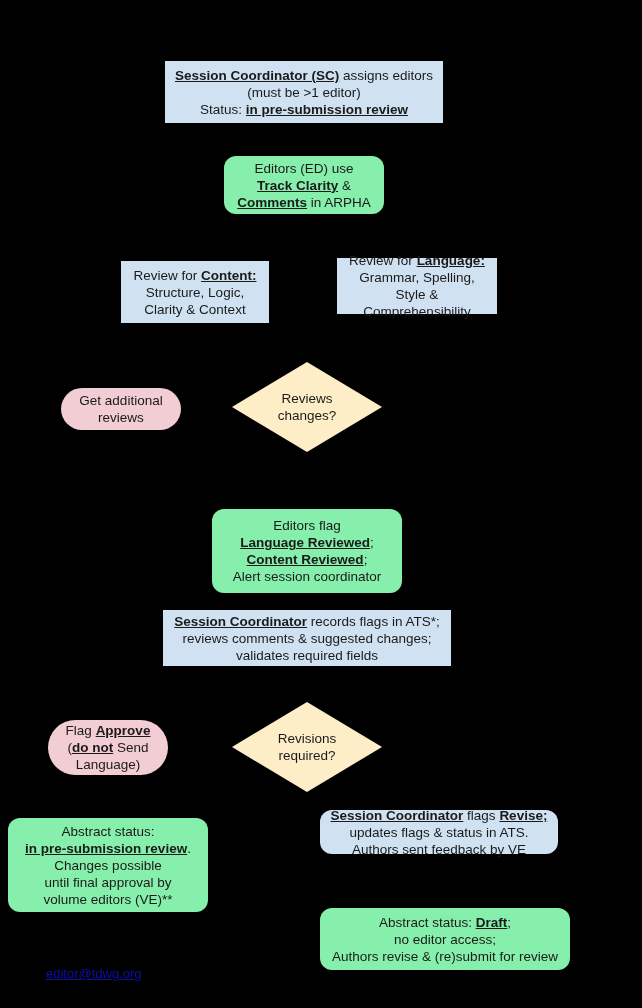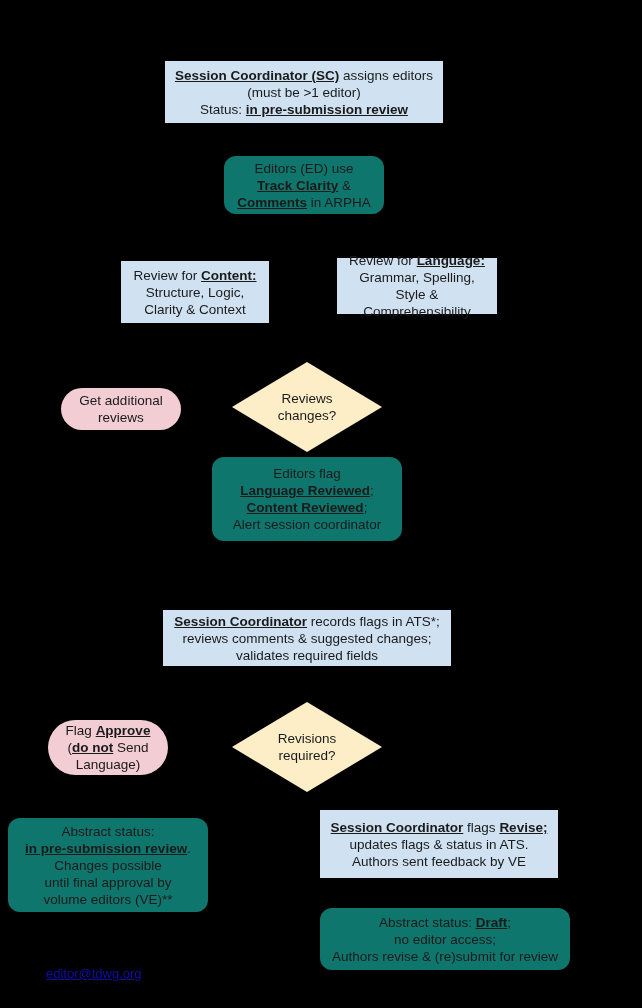--- a/index.html
+++ b/index.html
@@ -38,21 +38,21 @@
     padding: 0 6px;
     box-sizing: border-box;
   }
   
   .rect-blue {
     background: #d0e2f2;
     border-radius: 0;
     font-size: 13.5px;
   }
   .round-green {
-    background: #0f766e;
+    background: #86efac;
     border-radius: 12px;
     font-size: 13.5px;
   }
   .pill-pink {
     background: #f2cdd3;
     border-radius: 999px;
     font-size: 13.5px;
     align-items: center;
   }
   .diamond-wrap {
@@ -136,21 +136,21 @@
       <polygon points="75,0 150,45 75,90 0,45" fill="#fdeec8"></polygon>
     </svg>
     <div class="diamond-label">
       <span>
         <span>Reviews</span><br>
         <span>changes?</span>
       </span>
     </div>
   </div>
 
-  <div class="node round-green" style="left:212px; top:457px; width:190px; height:84px;">
+  <div class="node round-green" style="left:212px; top:509px; width:190px; height:84px;">
     <span class="txt">
       <span>Editors flag</span><br>
       <b>Language Reviewed</b><span>;</span><br>
       <b>Content Reviewed</b><span>;</span><br>
       <span>Alert session coordinator</span>
     </span>
   </div>
 
   <div class="node rect-blue" style="left:163px; top:610px; width:288px; height:56px;">
     <span class="txt">
@@ -183,21 +183,21 @@
   <div class="node round-green" style="left:8px; top:818px; width:200px; height:94px;">
     <span class="txt">
       <span>Abstract status:</span><br>
       <b>in pre-submission review</b><span>.</span><br>
       <span>Changes possible</span><br>
       <span>until final approval by</span><br>
       <span>volume editors (VE)**</span>
     </span>
   </div>
 
-  <div class="node rect-blue" style="left:320px; top:810px; width:238px; height:68px;">
+  <div class="node rect-blue" style="left:320px; top:810px; width:238px; height:44px;border-radius:12px;">
     <span class="txt">
       <b>Session Coordinator</b><span> flags </span><b>Revise;</b><br>
       <span>updates flags &amp; status in ATS.</span><br>
       <span>Authors sent feedback by VE</span>
     </span>
   </div>
 
   <div class="node round-green" style="left:320px; top:908px; width:250px; height:62px;">
     <span class="txt">
       <span>Abstract status:  </span><b>Draft</b><span>;</span><br>

